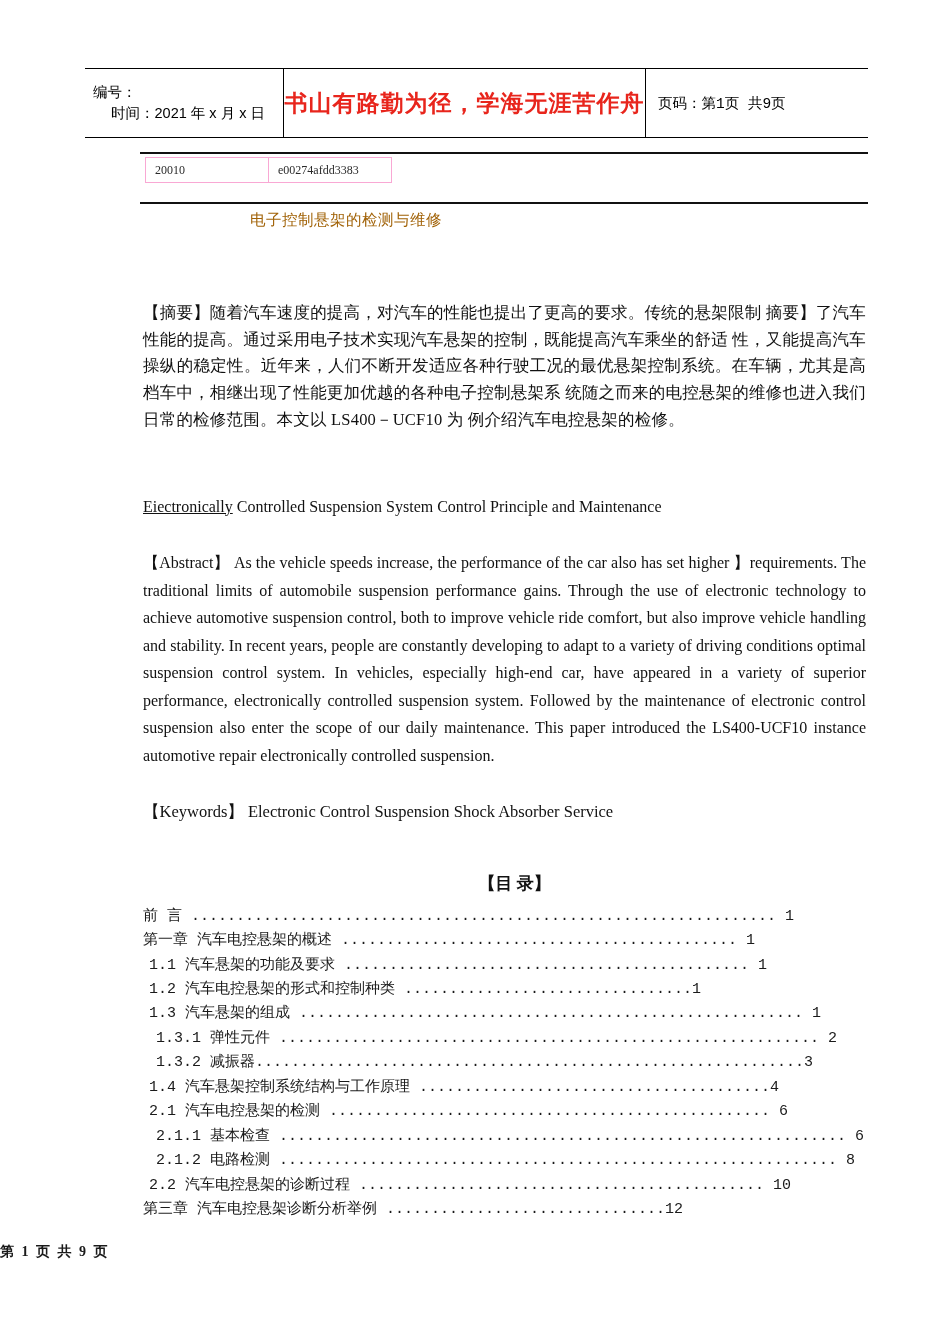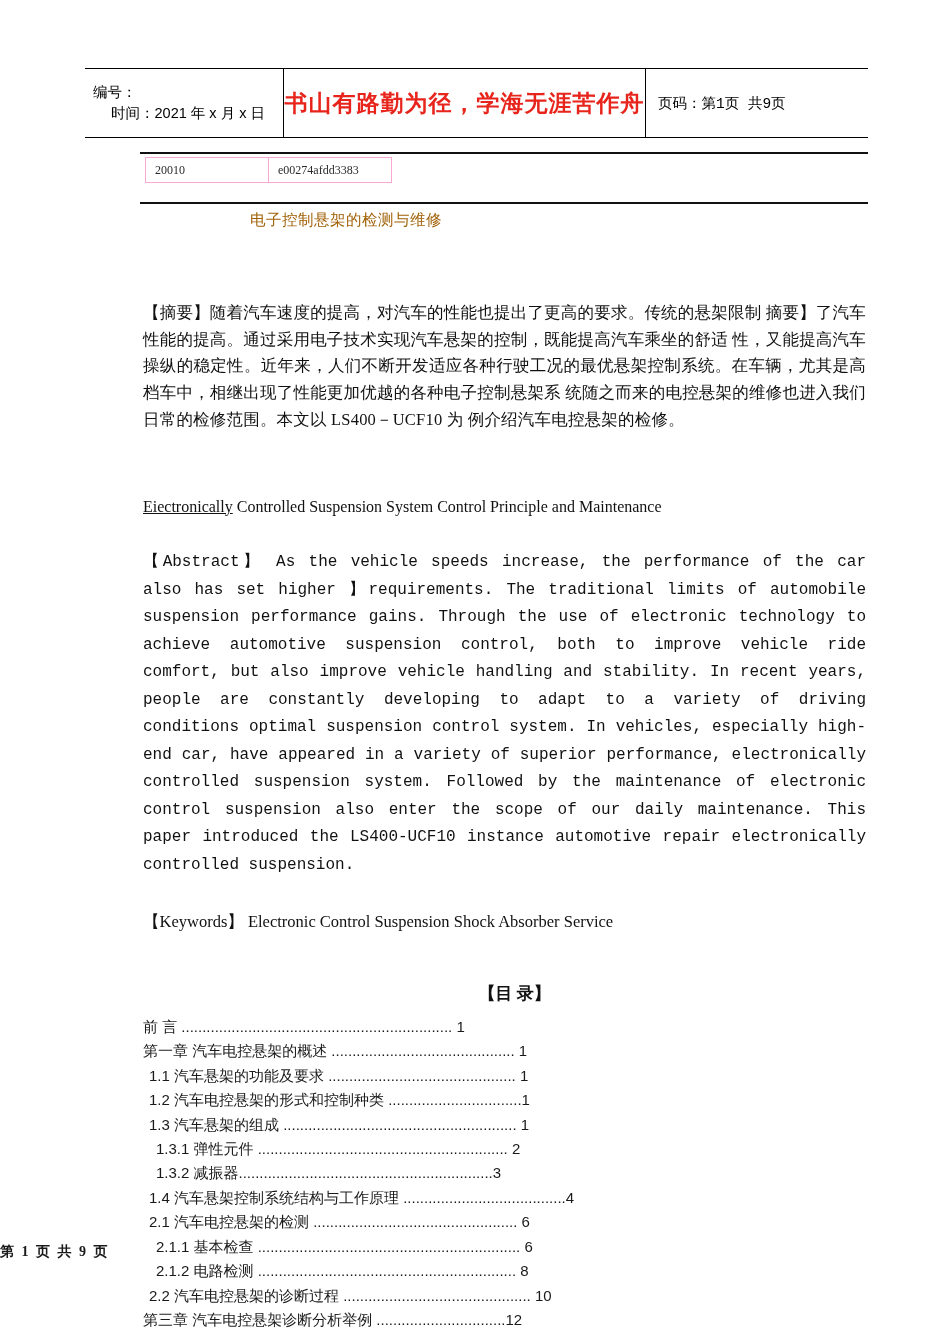--- a/index.html
+++ b/index.html
@@ -143,39 +143,38 @@
     margin: 0;
     color: #111;
   }
   .en-title .uw { text-decoration: underline; }
   .para-en {
     font-size: 16px;
     line-height: 1.72;
     text-align: justify;
     margin: 0;
     color: #111;
-    font-family: Liberation Mono, monospace;
   }
 
   
   .toc-heading {
     text-align: center;
     font-size: 17px;
     font-weight: bold;
     margin: 0;
     padding-left: 20px;
     color: #111;
   }
   .toc-list {
     margin: 10px 0 0 0;
     padding: 0;
     list-style: none;
   }
   .toc-item {
-    font-family: Liberation Sans, sans-serif;
+    font-family: Liberation Mono, monospace;
     font-size: 15px;
     line-height: 1.63;
     color: #1a1a1a;
     white-space: pre;
   }
   .toc-l0 { padding-left: 0px; }
   .toc-l1 { padding-left: 6px; }
   .toc-l2 { padding-left: 13px; }
 
   

